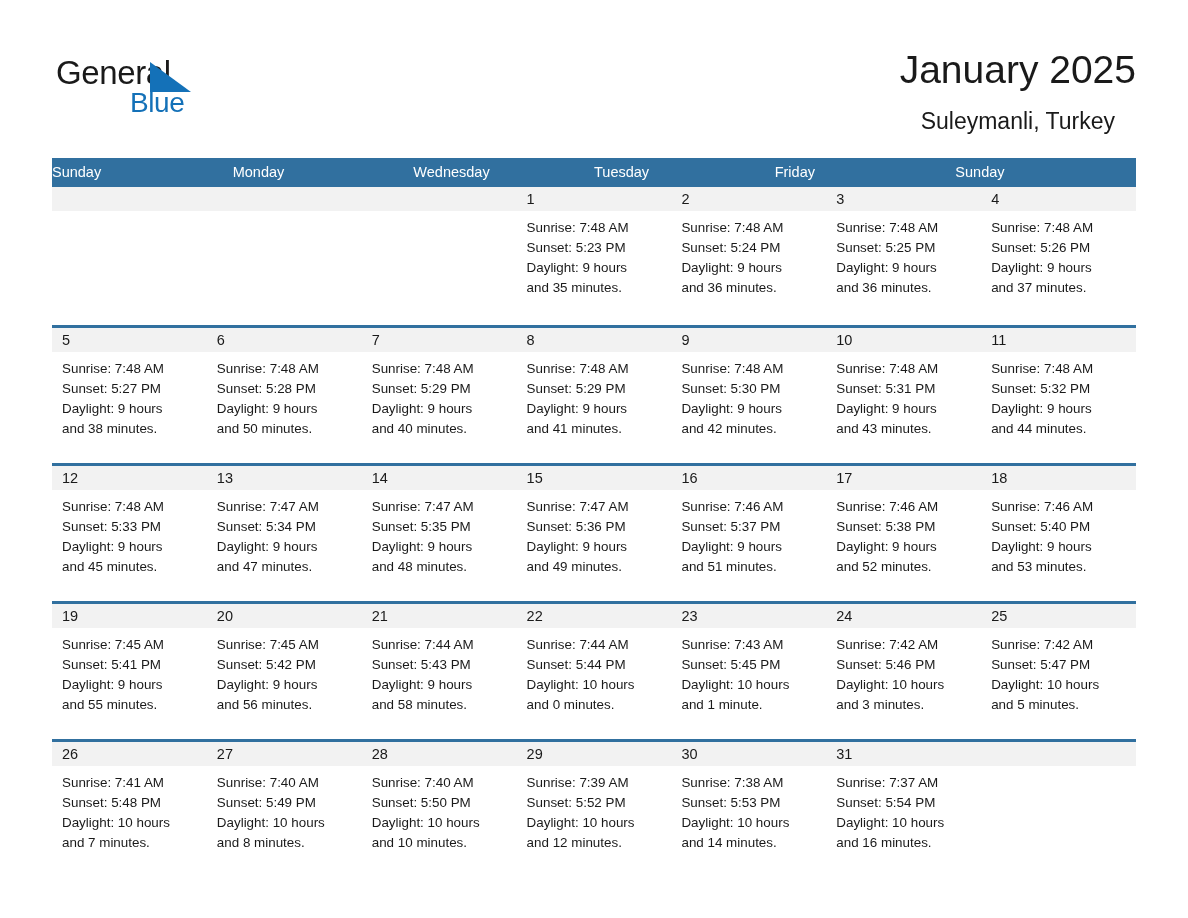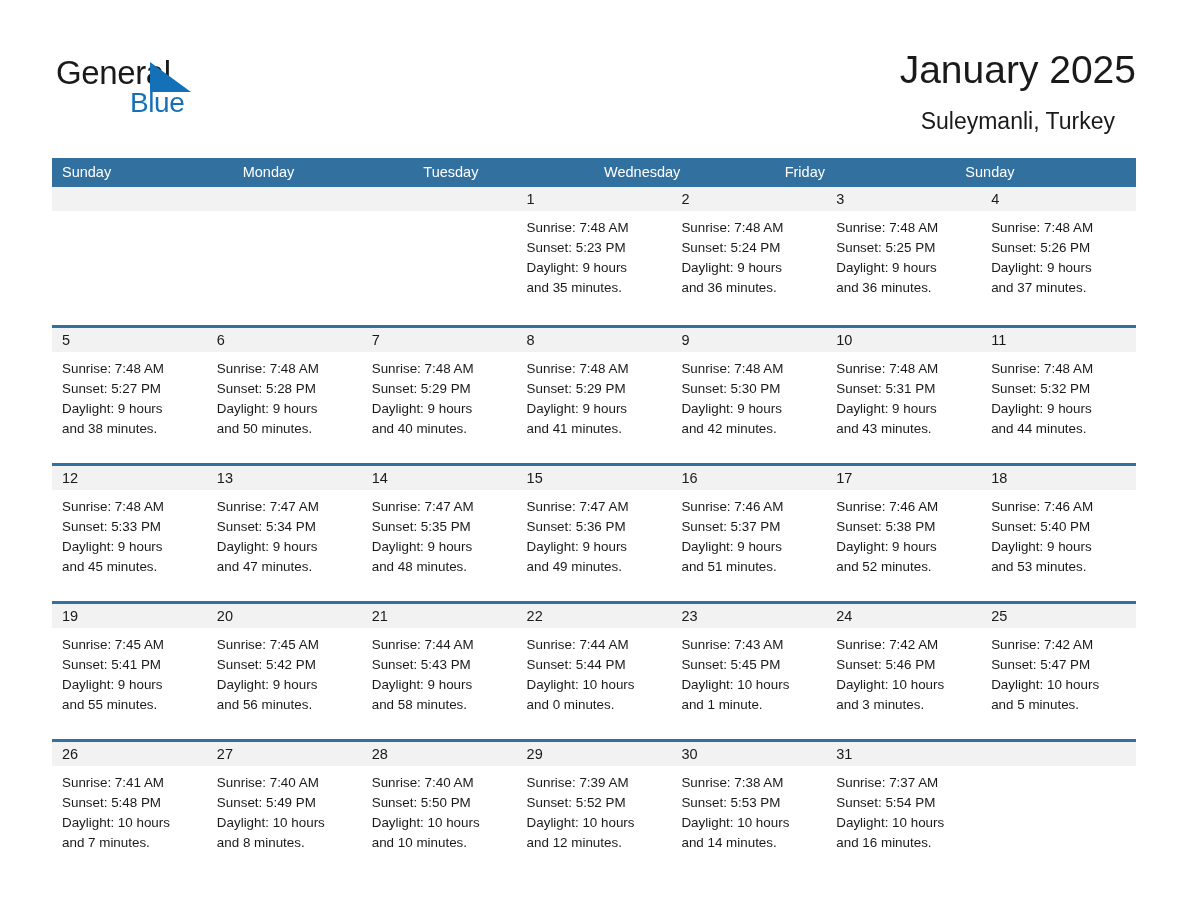--- a/index.html
+++ b/index.html
@@ -98,21 +98,20 @@
     display: flex;
     width: 100%;
     background: #31709f;
     height: 29px;
   }
   .dow {
     flex: 1 1 0;
     color: #ffffff;
     font-size: 14.5px;
     line-height: 29px;
-    padding-left: 10px;
     box-sizing: border-box;
     white-space: nowrap;
   }
 
   .week {
     display: flex;
     width: 100%;
     border-top: 3px solid #31709f;
     height: 132px;
     box-sizing: border-box;
@@ -170,22 +169,22 @@
     <div class="title-block">
       <div class="cal-title">January 2025</div>
       <div class="cal-subtitle">Suleymanli, Turkey</div>
     </div>
   </div>
 
   <div class="calendar">
     <div class="dow-row">
       <div class="dow">Sunday</div>
       <div class="dow">Monday</div>
+      <div class="dow">Wednesday</div>
       <div class="dow">Tuesday</div>
-      <div class="dow">Wednesday</div>
       <div class="dow">Friday</div>
       <div class="dow">Sunday</div>
     </div>
     <div id="weeks-container">
         <div class="week first">
           <div class="cell empty">
             <div class="daynum"></div>
             <div class="lines">
               <div></div>
               <div></div>

